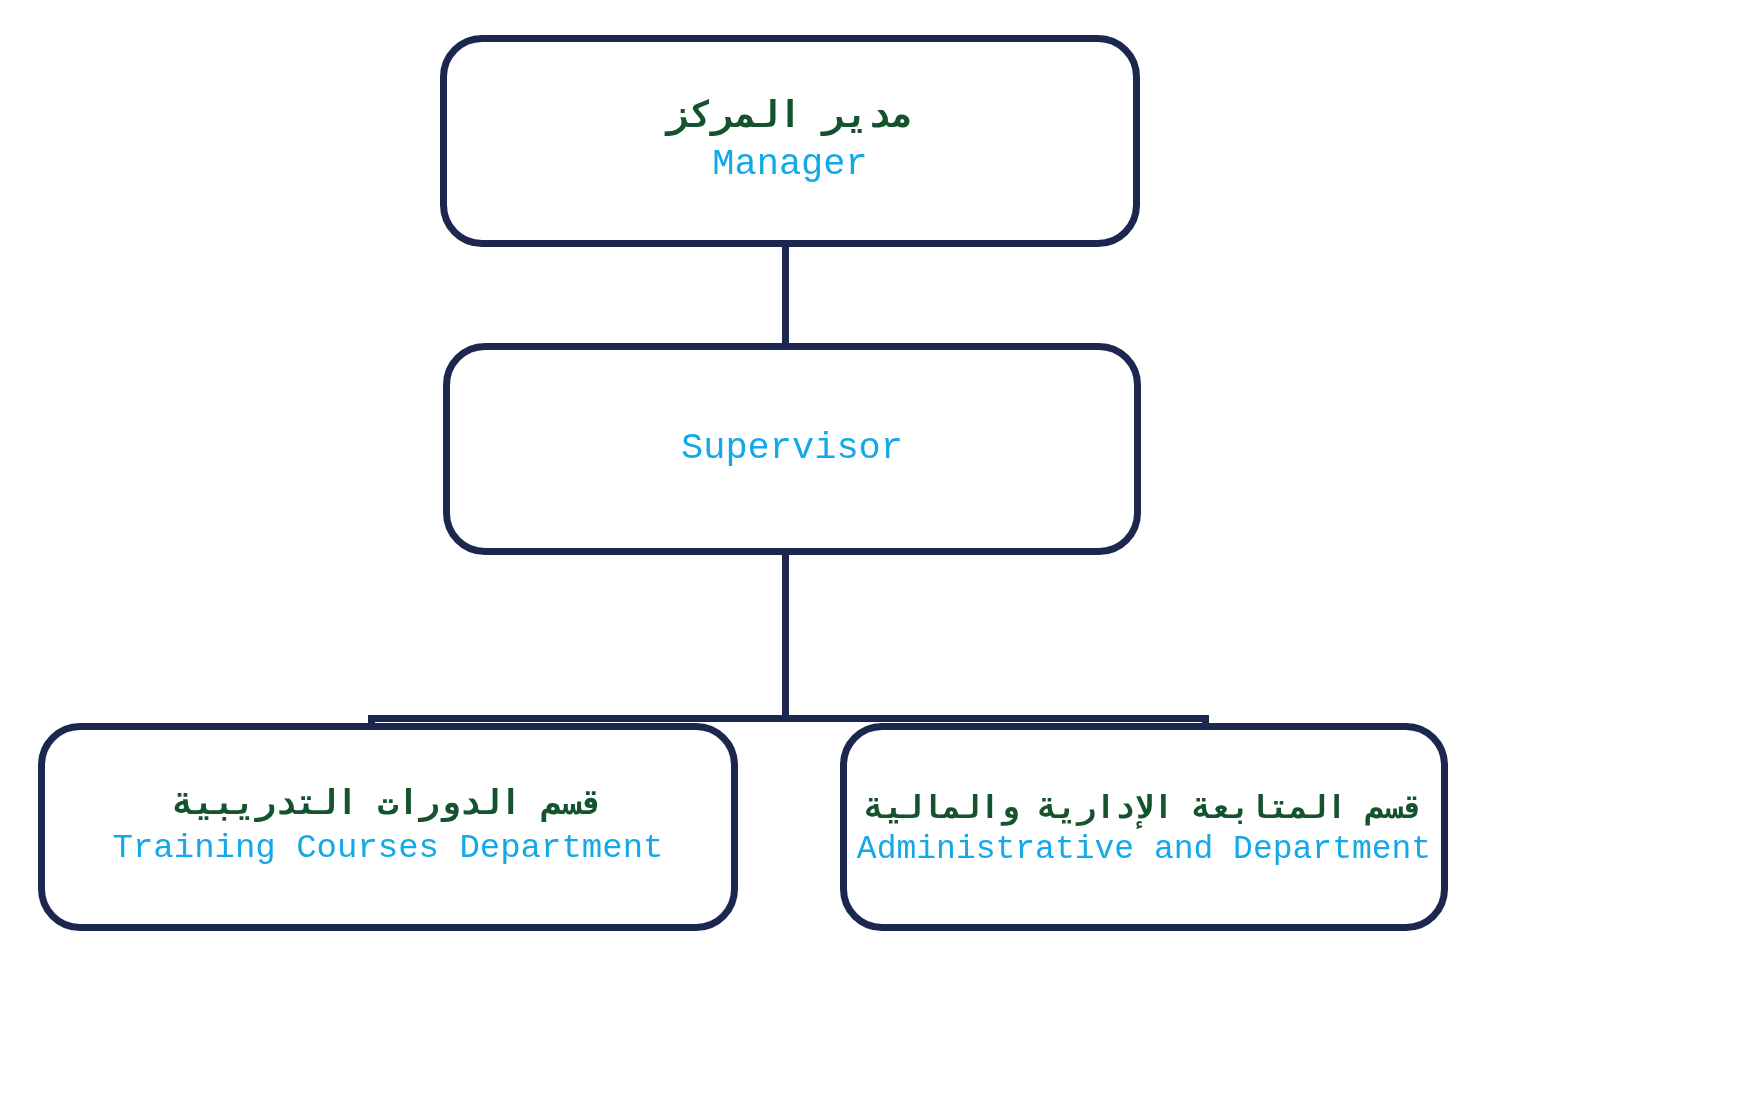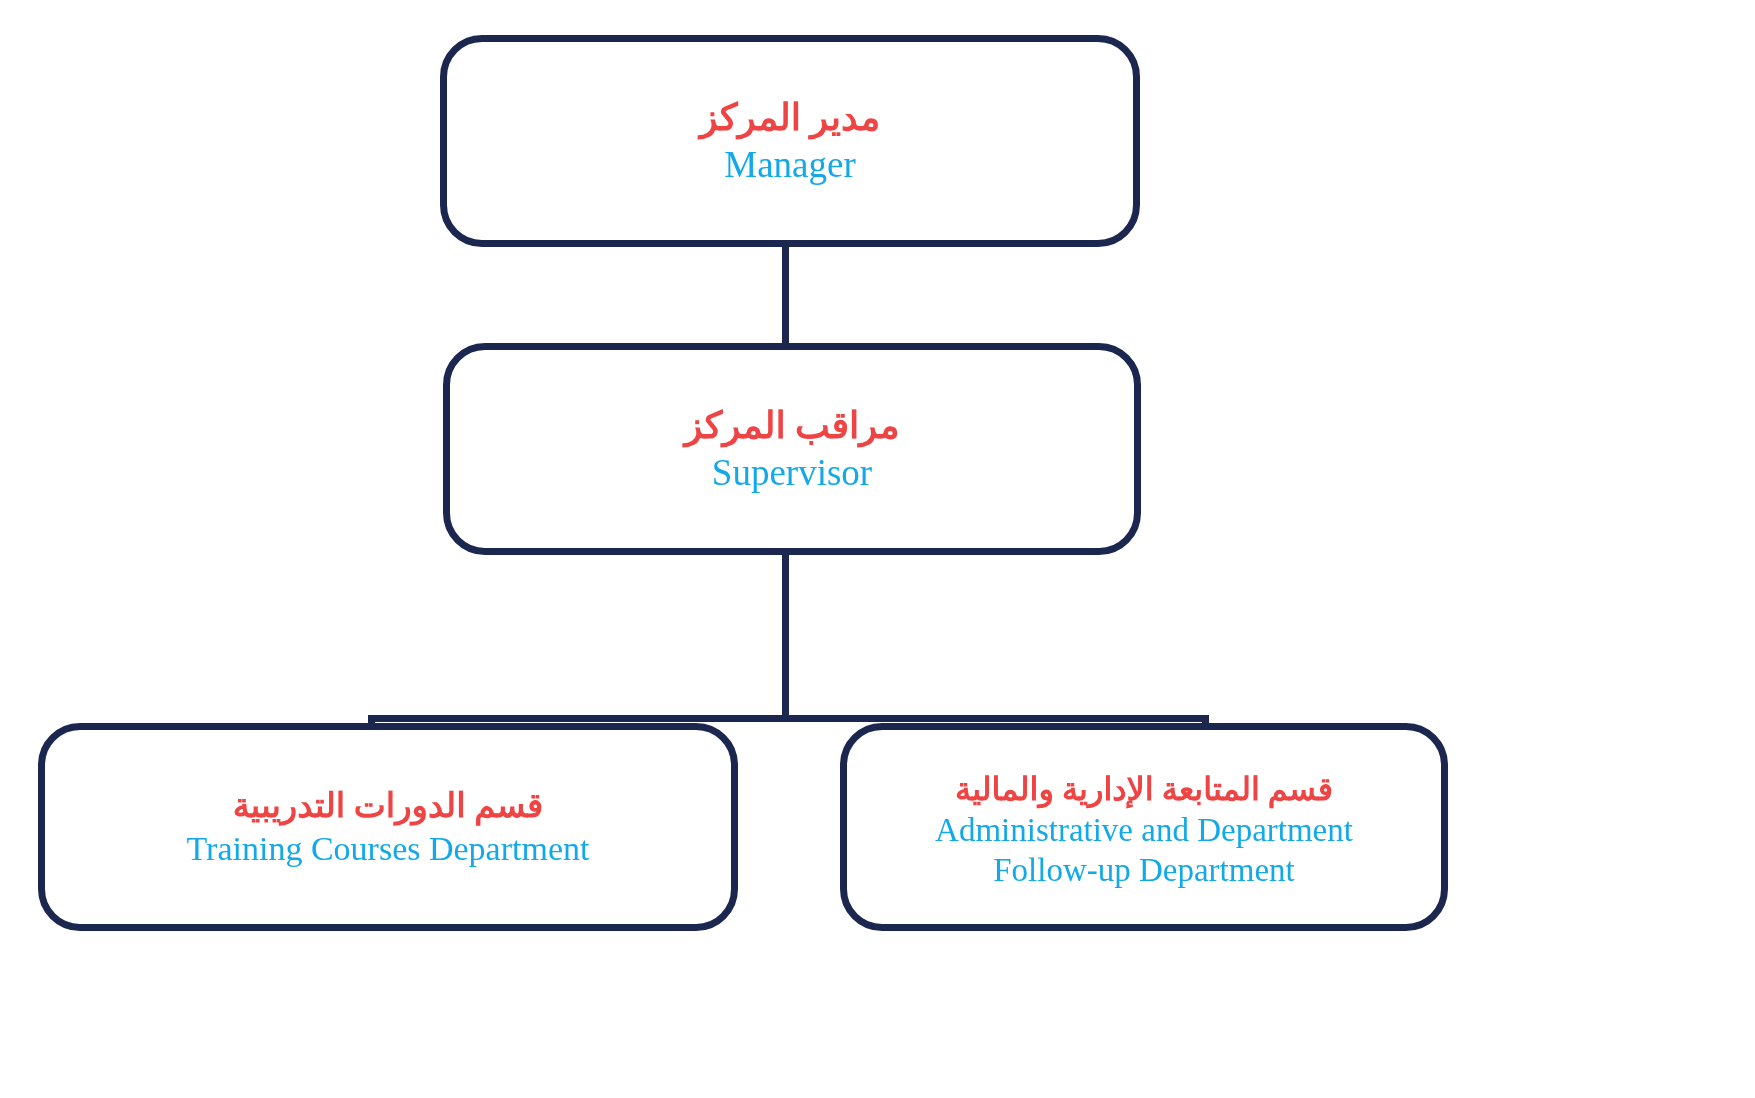--- a/index.html
+++ b/index.html
@@ -28,31 +28,31 @@
     border-radius: 40px;
     display: flex;
     flex-direction: column;
     align-items: center;
     justify-content: center;
     text-align: center;
     padding: 8px 18px;
   }
 
   .node-ar {
-    font-family: Liberation Serif, serif;
+    font-family: Liberation Mono, monospace;
     font-weight: bold;
-    color: #ef4444;
+    color: #14532d;
     direction: rtl;
     unicode-bidi: isolate;
     line-height: 1.22;
     white-space: nowrap;
   }
 
   .node-en {
-    font-family: Liberation Serif, serif;
+    font-family: Liberation Mono, monospace;
     font-weight: normal;
     color: #13a9e8;
     line-height: 1.22;
     white-space: nowrap;
   }
 
   
   #node-manager {
     left: 440px;  top: 35px;
     width: 700px; height: 212px;
@@ -131,28 +131,26 @@
   <div class="connector" id="link-bus-training"></div>
 
   <div class="connector" id="link-bus-admin"></div>
 
   <div class="node" id="node-manager">
     <div class="node-ar">مدير المركز</div>
     <div class="node-en">Manager</div>
   </div>
 
   <div class="node" id="node-supervisor">
-    <div class="node-ar">مراقب المركز</div>
     <div class="node-en">Supervisor</div>
   </div>
 
   <div class="node" id="node-training">
     <div class="node-ar">قسم الدورات التدريبية</div>
     <div class="node-en">Training Courses Department</div>
   </div>
 
   <div class="node" id="node-admin">
     <div class="node-ar">قسم المتابعة الإدارية والمالية</div>
     <div class="node-en">Administrative and Department</div>
-    <div class="node-en">Follow-up Department</div>
   </div>
 
 </div>
 
 </body></html>

